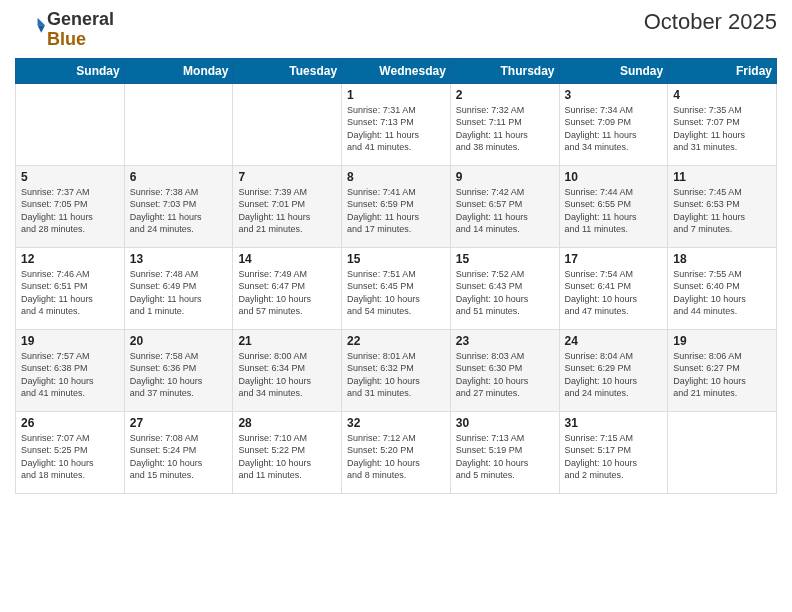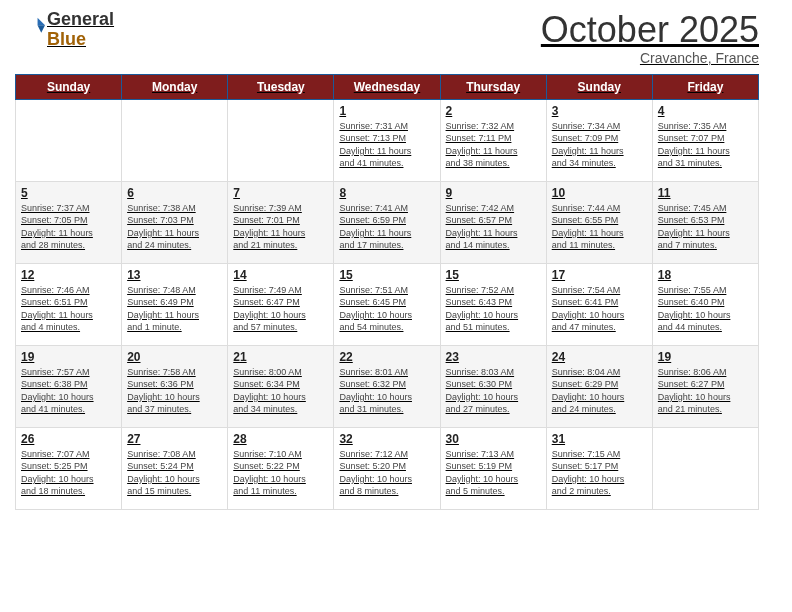--- a/index.html
+++ b/index.html
@@ -7,22 +7,21 @@
       font-family: Arial, sans-serif;
       background: #fff;
       width: 792px;
       height: 612px;
       overflow: hidden;
     }
     .page {
       width: 792px;
       height: 612px;
       background: #fff;
-      padding: 10px 33px 10px 15px;
-      text-decoration: underline;
+      padding: 10px 15px 10px 15px;
     }
     .header {
       display: flex;
       justify-content: space-between;
       align-items: flex-start;
       margin-bottom: 8px;
     }
     .logo {
       display: flex;
       align-items: center;
@@ -37,41 +36,41 @@
     .logo-blue { color: #a16207; }
     .logo-icon {
       width: 28px;
       height: 28px;
       margin-left: 2px;
     }
     .title-block {
       text-align: right;
     }
     .month-title {
-      font-size: 36px;
+      font-size: 22px;
       font-weight: 300;
       color: #333;
       line-height: 1.1;
     }
     .subtitle {
       font-size: 14px;
       color: #555;
     }
     .calendar {
       width: 100%;
       border-collapse: collapse;
       border: 1px solid #ccc;
     }
     .calendar th {
-      background: #7f1d1d;
+      background: #0369a1;
       color: #fff;
       font-size: 12px;
       font-weight: bold;
       padding: 5px 4px;
-      text-align: center;
+      text-align: right;
       border: 1px solid #1a5a9a;
       width: calc(100% / 7);
     }
     .calendar td {
       vertical-align: top;
       padding: 4px 5px;
       border: 1px solid #ddd;
       font-size: 9.5px;
       color: #333;
       height: 82px;
@@ -110,21 +109,20 @@
       </div>
       <div>
         <div class="logo-text">
           <span class="logo-general">General</span><br>
           <span class="logo-blue">Blue</span>
         </div>
       </div>
     </div>
     <div class="title-block">
       <div class="month-title">October 2025</div>
-      <div class="subtitle">Cravanche, France</div>
     </div>
   </div>
 
   <table class="calendar">
     <thead>
       <tr>
       <th>Sunday</th>
           <th>Monday</th>
           <th>Tuesday</th>
           <th>Wednesday</th>

